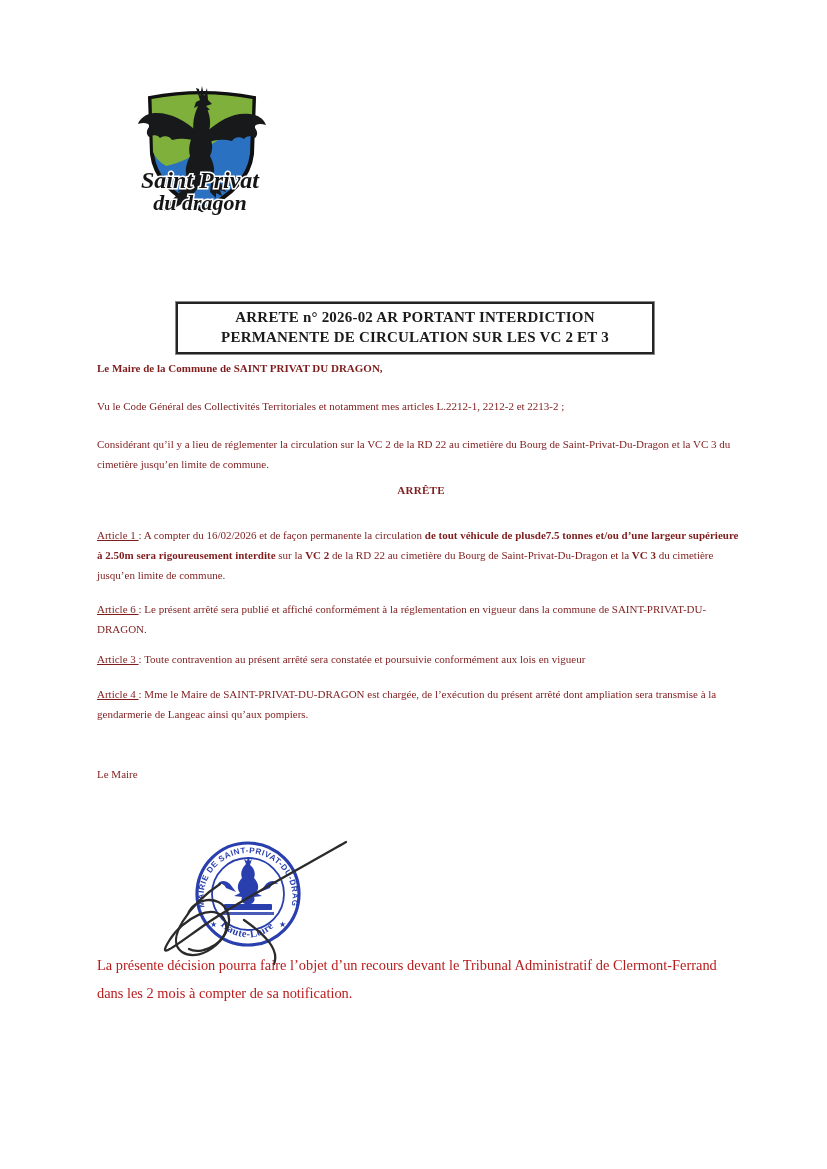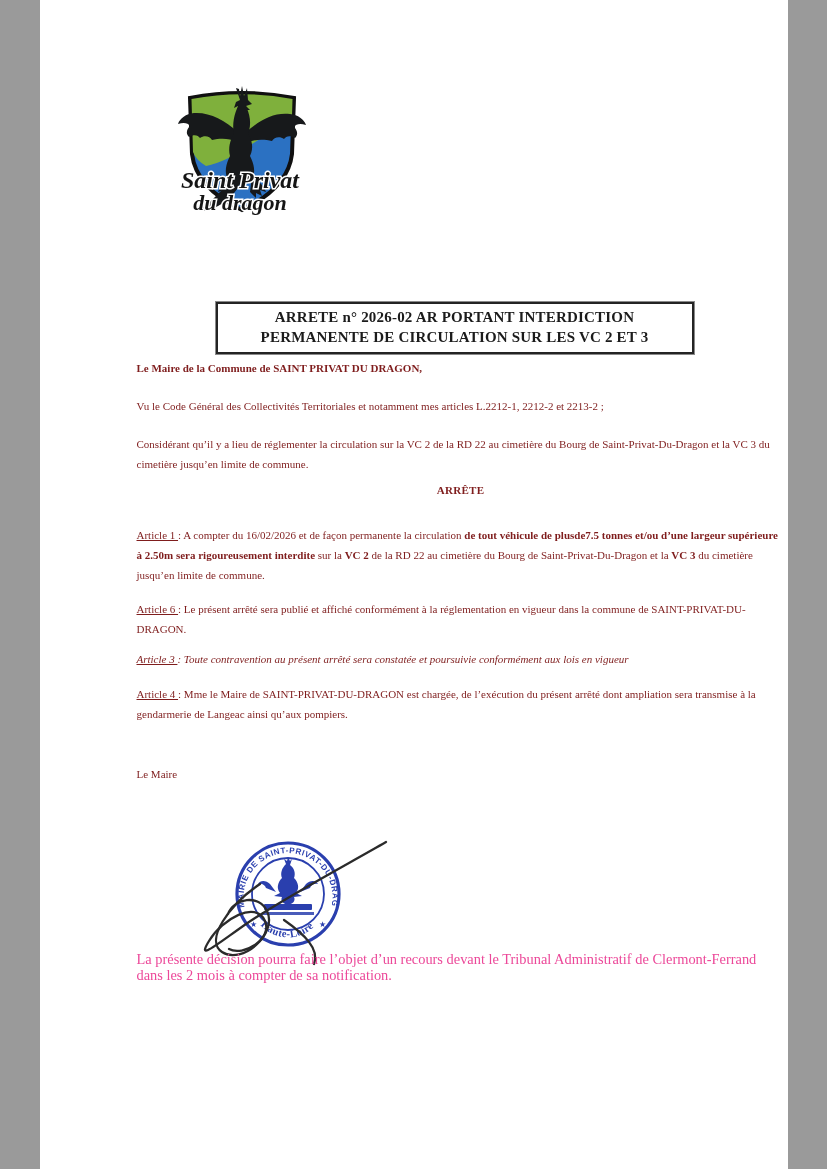--- a/index.html
+++ b/index.html
@@ -1,18 +1,18 @@
 <!DOCTYPE html>
 <html><head>
 <meta charset="utf-8">
 <style>
   html, body { margin: 0; padding: 0; background: #9a9a9a; }
   .page {
     position: relative;
-    width: 748px;
+    width: 827px;
     height: 1169px;
     margin: 0 auto;
     background: #ffffff;
     font-family: "Liberation Serif", "DejaVu Serif", serif;
     color: #1c1c1c;
     overflow: hidden;
   }
 
   
   .crest {
@@ -62,21 +62,21 @@
     color: #7f1d1d;
   }
   .doc-body p { margin: 0; }
   .p-opening   { font-weight: bold; margin-bottom: 18px !important; }
   .p-vu1       { margin-bottom: 18px !important; }
   .p-vu2       { margin-bottom: 12px !important; }
   .p-cons      { margin-bottom: 6px !important; }
   .p-arrete    { text-align: center; font-weight: bold; margin-bottom: 25px !important; letter-spacing: 0.3px; }
   .p-art1      { margin-bottom: 14px !important; }
   .p-art2      { margin-bottom: 10px !important; }
-  .p-art3      { margin-bottom: 15px !important; font-style: italic; }
+  .p-art3      { margin-bottom: 15px !important; }
   .p-art4      { margin-bottom: 40px !important; }
   .p-fait      { margin-bottom: 13px !important; }
   .lead  { font-weight: normal; }
   .art-label { text-decoration: underline; }
   .b { font-weight: bold; }
 
   
   .stamp {
     position: absolute;
     left: 192px;
@@ -93,22 +93,22 @@
     pointer-events: none;
   }
 
   
   .footer-notice {
     position: absolute;
     left: 97px;
     top: 951px;
     width: 648px;
     font-size: 14.4px;
-    line-height: 16px;
-    color: #ec4899;
+    line-height: 28px;
+    color: #b91c1c;
   }
 </style>
 </head>
 <body>
 
 <div class="page">
 
   <svg class="crest" viewBox="0 0 132 152" aria-hidden="true">
 
     <path d="M 14 18 Q 66 8 118 18 L 116 74 Q 112 108 66 130 Q 20 108 16 74 Z" fill="#2b71c2" stroke="#101010" stroke-width="4"></path>

